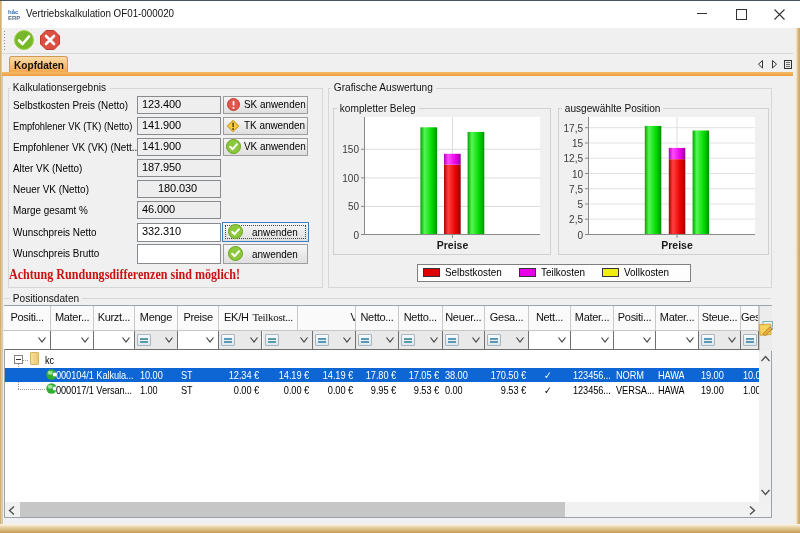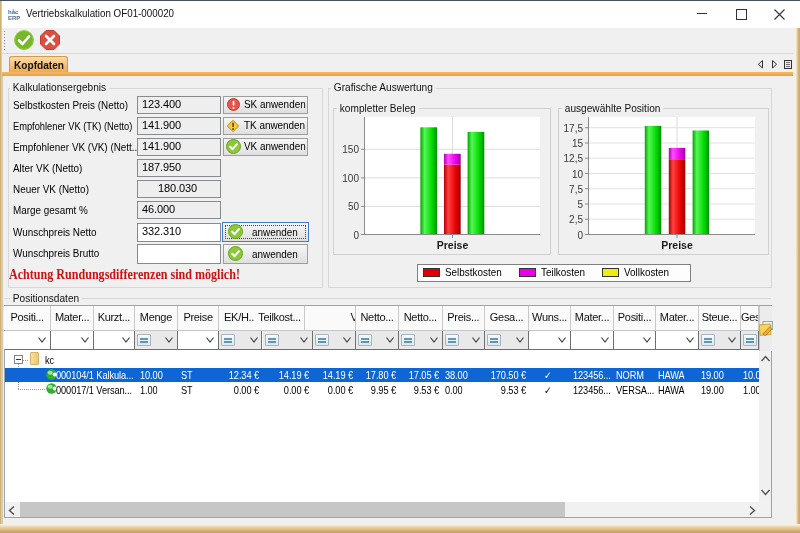--- a/index.html
+++ b/index.html
@@ -273,21 +273,21 @@
     </svg>
     <div class="a hdr" style="left:219.4px;top:306px;width:43.099999999999994px;">EK/H...</div>
     <div class="a" style="left:219.4px;top:331px;width:43.099999999999994px;height:18px;background:#e9e9e9;border-right:1px solid #707070;box-sizing:border-box;"></div>
     <div class="a" style="left:221.4px;top:334px;width:14px;height:12px;background:linear-gradient(#f6fafd,#dde7ef);border:1px solid #a8b4be;box-sizing:border-box;border-radius:1px;"></div>
     <svg class="a" style="left:224.4px;top:337.5px;" width="8" height="6">
       <path d="M0 1 h8 M0 4 h8" stroke="#2e7d9a" stroke-width="1.5"></path>
     </svg>
     <svg class="a" style="left:249.5px;top:337px;" width="8" height="6">
       <path d="M0.5 0.5 L4 5 L7.5 0.5" fill="none" stroke="#444" stroke-width="1.2"></path>
     </svg>
-    <div class="a hdr" style="left:255px;top:306px;width:50px;">Teilkost...</div>
+    <div class="a hdr" style="left:248px;top:306px;width:50px;font-family:Liberation Serif, serif;">Teilkost...</div>
     <div class="a" style="left:262.5px;top:331px;width:50px;height:18px;background:#e9e9e9;border-right:1px solid #707070;box-sizing:border-box;"></div>
     <div class="a" style="left:264.5px;top:334px;width:14px;height:12px;background:linear-gradient(#f6fafd,#dde7ef);border:1px solid #a8b4be;box-sizing:border-box;border-radius:1px;"></div>
     <svg class="a" style="left:267.5px;top:337.5px;" width="8" height="6">
       <path d="M0 1 h8 M0 4 h8" stroke="#2e7d9a" stroke-width="1.5"></path>
     </svg>
     <svg class="a" style="left:299.5px;top:337px;" width="8" height="6">
       <path d="M0.5 0.5 L4 5 L7.5 0.5" fill="none" stroke="#444" stroke-width="1.2"></path>
     </svg>
     <div class="a hdr" style="left:312.5px;top:306px;width:43.5px;padding-left:38px;">Vollk...</div>
     <div class="a" style="left:312.5px;top:331px;width:43.5px;height:18px;background:#e9e9e9;border-right:1px solid #707070;box-sizing:border-box;"></div>
@@ -309,39 +309,39 @@
     </svg>
     <div class="a hdr" style="left:399px;top:306px;width:43.5px;">Netto...</div>
     <div class="a" style="left:399px;top:331px;width:43.5px;height:18px;background:#e9e9e9;border-right:1px solid #707070;box-sizing:border-box;"></div>
     <div class="a" style="left:401px;top:334px;width:14px;height:12px;background:linear-gradient(#f6fafd,#dde7ef);border:1px solid #a8b4be;box-sizing:border-box;border-radius:1px;"></div>
     <svg class="a" style="left:404px;top:337.5px;" width="8" height="6">
       <path d="M0 1 h8 M0 4 h8" stroke="#2e7d9a" stroke-width="1.5"></path>
     </svg>
     <svg class="a" style="left:429.5px;top:337px;" width="8" height="6">
       <path d="M0.5 0.5 L4 5 L7.5 0.5" fill="none" stroke="#444" stroke-width="1.2"></path>
     </svg>
-    <div class="a hdr" style="left:442.5px;top:306px;width:42.5px;">Preis...</div>
+    <div class="a hdr" style="left:442.5px;top:306px;width:42.5px;">Neuer...</div>
     <div class="a" style="left:442.5px;top:331px;width:42.5px;height:18px;background:#e9e9e9;border-right:1px solid #707070;box-sizing:border-box;"></div>
     <div class="a" style="left:444.5px;top:334px;width:14px;height:12px;background:linear-gradient(#f6fafd,#dde7ef);border:1px solid #a8b4be;box-sizing:border-box;border-radius:1px;"></div>
     <svg class="a" style="left:447.5px;top:337.5px;" width="8" height="6">
       <path d="M0 1 h8 M0 4 h8" stroke="#2e7d9a" stroke-width="1.5"></path>
     </svg>
     <svg class="a" style="left:472px;top:337px;" width="8" height="6">
       <path d="M0.5 0.5 L4 5 L7.5 0.5" fill="none" stroke="#444" stroke-width="1.2"></path>
     </svg>
     <div class="a hdr" style="left:485px;top:306px;width:44px;">Gesa...</div>
     <div class="a" style="left:485px;top:331px;width:44px;height:18px;background:#e9e9e9;border-right:1px solid #707070;box-sizing:border-box;"></div>
     <div class="a" style="left:487px;top:334px;width:14px;height:12px;background:linear-gradient(#f6fafd,#dde7ef);border:1px solid #a8b4be;box-sizing:border-box;border-radius:1px;"></div>
     <svg class="a" style="left:490px;top:337.5px;" width="8" height="6">
       <path d="M0 1 h8 M0 4 h8" stroke="#2e7d9a" stroke-width="1.5"></path>
     </svg>
     <svg class="a" style="left:516px;top:337px;" width="8" height="6">
       <path d="M0.5 0.5 L4 5 L7.5 0.5" fill="none" stroke="#444" stroke-width="1.2"></path>
     </svg>
-    <div class="a hdr" style="left:529px;top:306px;width:42px;">Wuns...</div>
+    <div class="a hdr" style="left:529px;top:306px;width:42px;">Nett...</div>
     <div class="a" style="left:529px;top:331px;width:42px;height:18px;background:#ffffff;border-right:1px solid #707070;box-sizing:border-box;"></div>
     <svg class="a" style="left:558px;top:337px;" width="8" height="6">
       <path d="M0.5 0.5 L4 5 L7.5 0.5" fill="none" stroke="#444" stroke-width="1.2"></path>
     </svg>
     <div class="a hdr" style="left:571px;top:306px;width:43px;">Mater...</div>
     <div class="a" style="left:571px;top:331px;width:43px;height:18px;background:#ffffff;border-right:1px solid #707070;box-sizing:border-box;"></div>
     <svg class="a" style="left:601px;top:337px;" width="8" height="6">
       <path d="M0.5 0.5 L4 5 L7.5 0.5" fill="none" stroke="#444" stroke-width="1.2"></path>
     </svg>
     <div class="a hdr" style="left:614px;top:306px;width:42px;">Positi...</div>

